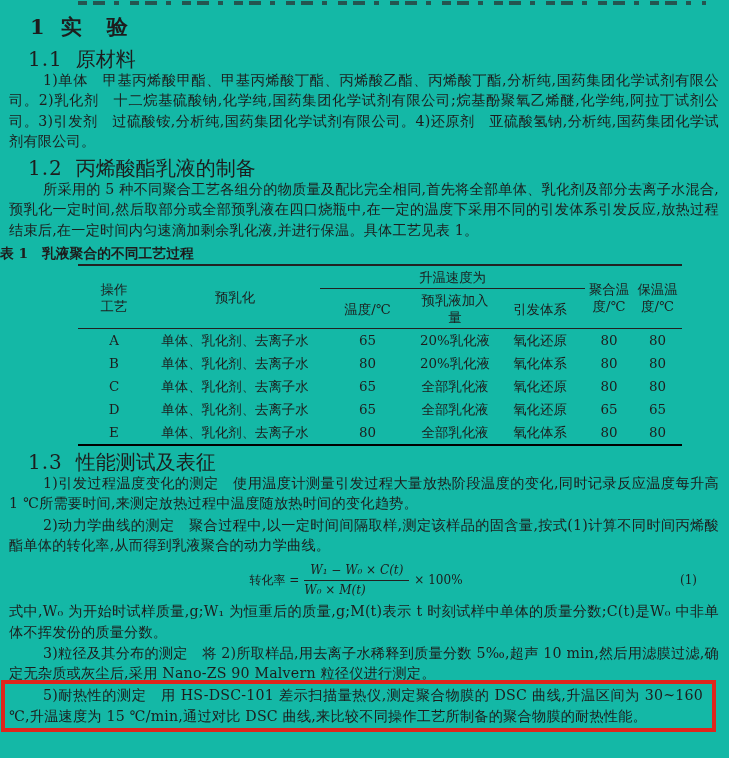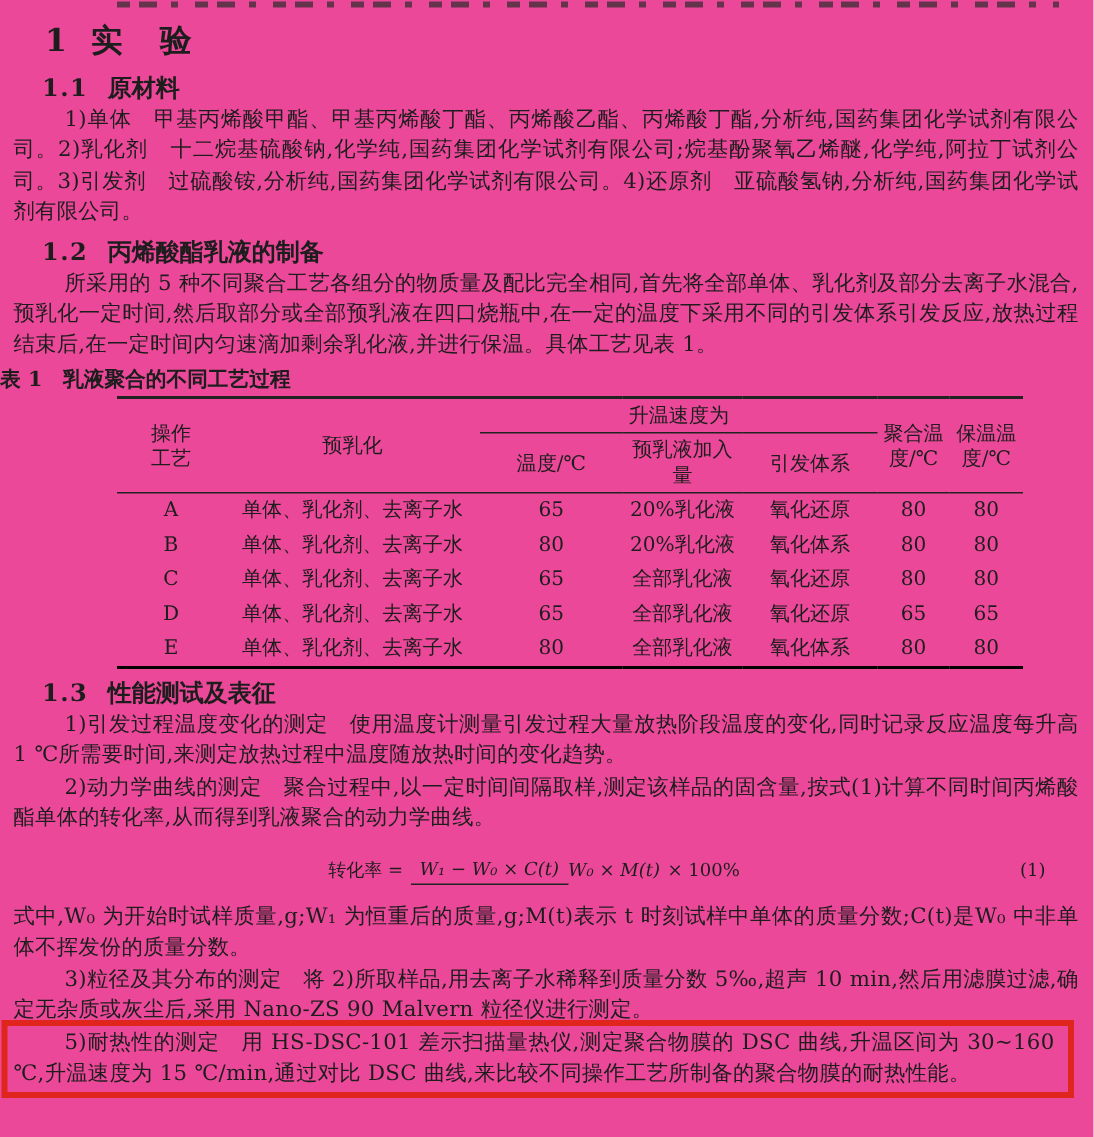--- a/index.html
+++ b/index.html
@@ -1,39 +1,39 @@
 <!DOCTYPE html>
 <html><head>
 <meta charset="utf-8">
 <style>
   html,body{margin:0;padding:0;background:#fff;}
-  .page{position:relative;width:729px;height:758px;background:#ec4899;overflow:hidden;
+  .page{position:relative;width:729px;height:758px;background:#14b8a6;overflow:hidden;
         color:#1d1d1d;font-family:"DejaVu Serif","Liberation Serif",serif;}
   .remnant{position:absolute;top:1px;left:78px;width:628px;height:4px;opacity:.7;
         background:repeating-linear-gradient(90deg,#2b2b2b 0 9px,transparent 9px 15px,
         #2b2b2b 15px 27px,transparent 27px 36px,#2b2b2b 36px 41px,transparent 41px 52px);}
   h1.title{margin:12px 0 0 30px;font-size:21px;line-height:30px;font-weight:700;}
   h1.title .num{margin-right:16px;}
   h1.title .txt{letter-spacing:2px;}
-  h2.sub{margin:7px 0 0 28px;font-size:16px;line-height:20px;font-weight:700;}
+  h2.sub{margin:7px 0 0 28px;font-size:20px;line-height:20px;font-weight:400;}
   h2.sub .lbl{margin-right:13px;letter-spacing:1px;}
   p.body{margin:1px 10px 0 9px;text-align:justify;text-indent:34px;
          font-size:14.2px;line-height:20.3px;letter-spacing:.2px;}
   p.noindent{text-indent:0;}
   .caption{margin-top:5px;font-weight:700;font-size:13.8px;line-height:16px;}
   table.tbl{margin:3px 0 0 78px;width:604px;border-collapse:collapse;table-layout:fixed;
             font-size:13.4px;border-top:2px solid #222;border-bottom:2px solid #000000;}
   table.tbl th,table.tbl td{font-weight:400;text-align:center;padding:0;vertical-align:middle;}
   table.tbl thead th{line-height:17px;padding:3px 0 2px;}
   table.tbl th.hdr-b{border-bottom:1.4px solid #222;}
   table.tbl th.group{border-bottom:1px solid #222;}
   table.tbl tbody td{line-height:16px;padding:3.5px 0;}
   .eq{position:relative;margin:5px 26px 0 9px;height:40px;display:flex;
       justify-content:center;align-items:center;gap:5px;font-size:12px;}
-  .frac{display:inline-flex;flex-direction:row;align-items:flex-start;font-style:italic;line-height:17px;}
+  .frac{display:inline-flex;flex-direction:column;align-items:flex-start;font-style:italic;line-height:17px;}
   .frac .num{padding:0 6px 1px;border-bottom:1.2px solid #222;}
   .frac .den{padding-top:1px;}
   .eqno{position:absolute;right:6px;top:50%;transform:translateY(-50%);font-style:normal;}
   .p5wrap{position:relative;margin:2px 26px 0 9px;}
   .p5wrap p.body{margin:0;}
   .hl-box{position:absolute;left:-8px;right:-13px;top:-5px;bottom:-6px;
           border:4px solid #e0251c;pointer-events:none;}
 </style>
 </head>
 <body>

